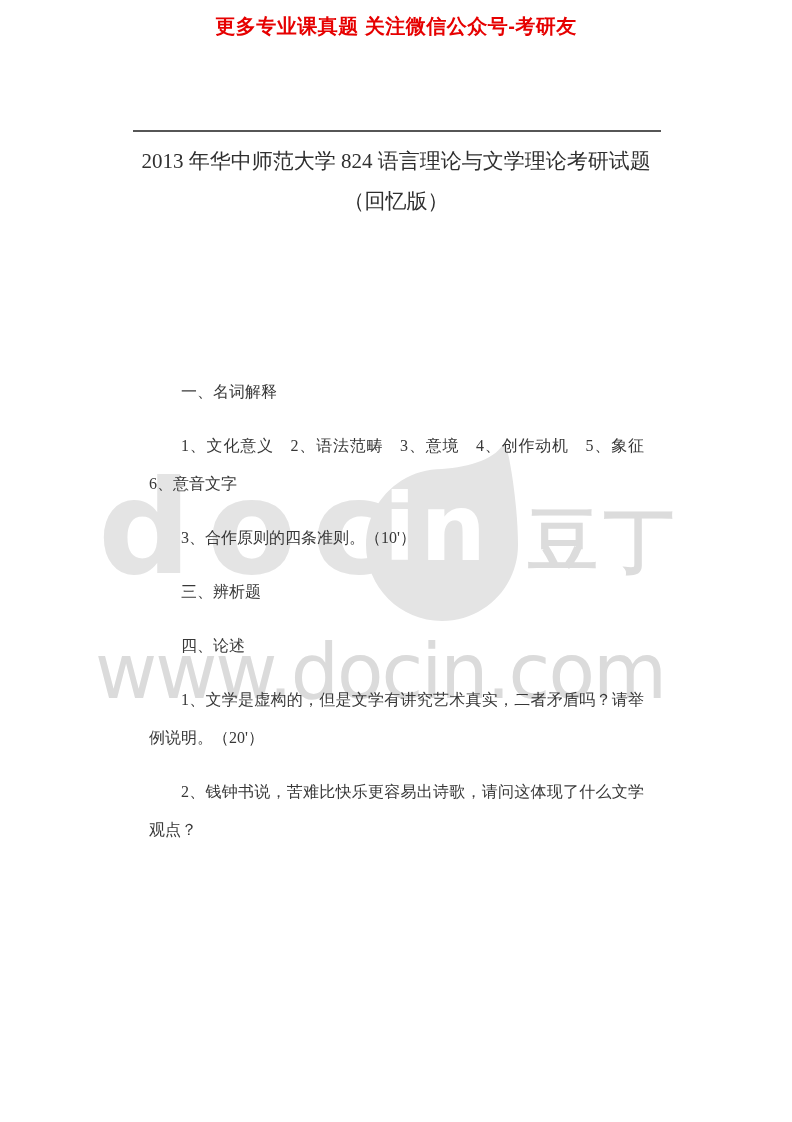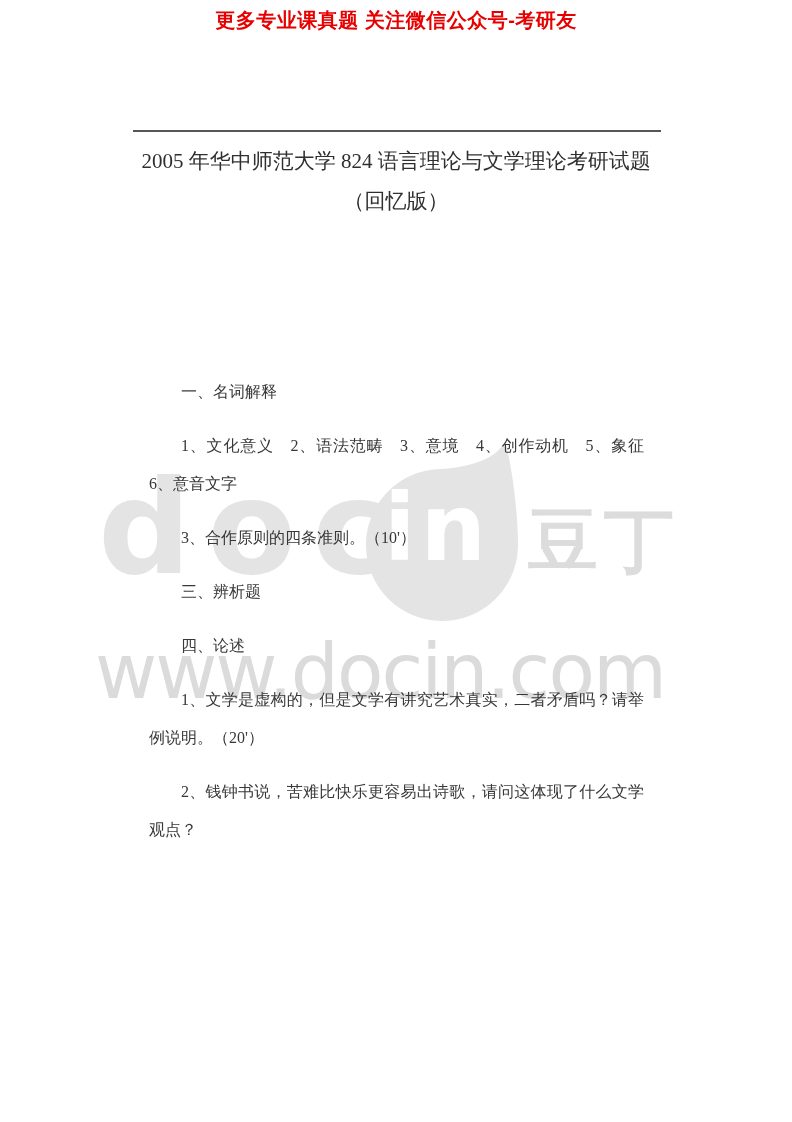--- a/index.html
+++ b/index.html
@@ -5,21 +5,21 @@
   html,body{margin:0;padding:0;background:#ffffff;}
   .page{
     position:relative;
     width:792px;height:1122px;
     background:#ffffff;
     overflow:hidden;
     font-family:"Liberation Serif","DejaVu Serif",serif;
   }
   
   .promo{
-    position:absolute;top:7px;left:0;width:100%;
+    position:absolute;top:13px;left:0;width:100%;
     text-align:center;
     font-family:"Liberation Sans","DejaVu Sans",sans-serif;
     font-weight:bold;font-size:20px;line-height:26px;
     color:#e60000;
     letter-spacing:0.5px;
   }
   
   .watermark{position:absolute;top:0;left:0;z-index:0;}
   .wm-doc{
     font-family:"DejaVu Sans","Liberation Sans",sans-serif;
@@ -79,21 +79,21 @@
              C497 459 470 467 442 469 Z"></path>
     <text x="384" y="560" class="wm-in">in</text>
     <text x="528" y="565" class="wm-brand">豆丁</text>
     <text x="95" y="698" class="wm-url">www.docin.com</text>
   </svg>
 
   <div class="promo" style="color: rgb(230, 0, 0);">更多专业课真题 关注微信公众号-考研友</div>
 
   <div class="rule"></div>
 
-  <div class="doc-title">2005 年华中师范大学 824 语言理论与文学理论考研试题（回忆版）</div>
+  <div class="doc-title">2013 年华中师范大学 824 语言理论与文学理论考研试题（回忆版）</div>
 
   <div class="body-text">
       <p>一、名词解释</p>
       <p>1、文化意义　2、语法范畴　3、意境　4、创作动机　5、象征 6、意音文字</p>
       <p>3、合作原则的四条准则。（10'）</p>
       <p>三、辨析题</p>
       <p>四、论述</p>
       <p>1、文学是虚构的，但是文学有讲究艺术真实，二者矛盾吗？请举例说明。（20'）</p>
       <p>2、钱钟书说，苦难比快乐更容易出诗歌，请问这体现了什么文学观点？</p>
     </div>

